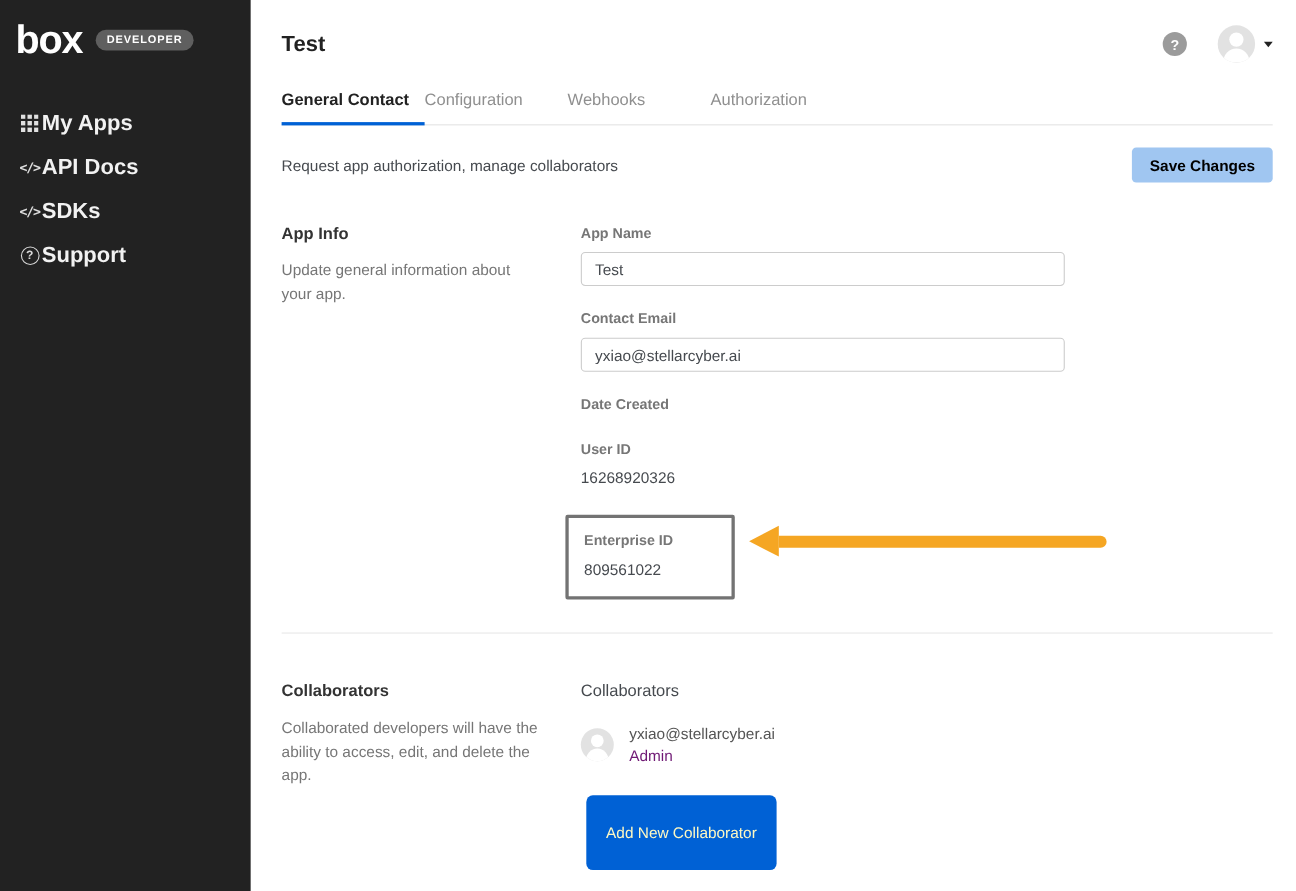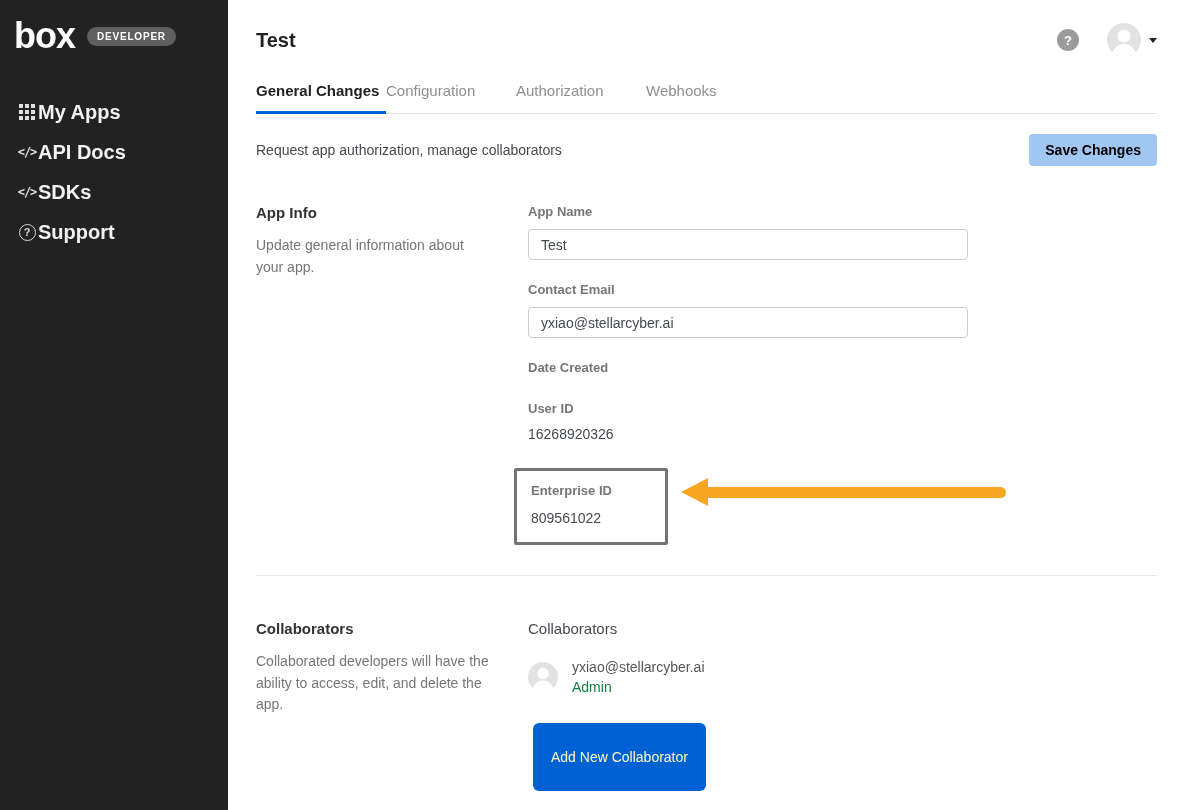--- a/index.html
+++ b/index.html
@@ -115,21 +115,21 @@
 
   
   .collab-section { padding-top:44px; }
   .collab-list-label { font-size:15px; color:#464a4f; margin-bottom:22px; }
   .collab-row { display:flex; align-items:center; margin-bottom:28px; }
   .collab-avatar {
     width:30px; height:30px; border-radius:50%; background:#e2e2e2; overflow:hidden; flex:0 0 30px;
   }
   .collab-meta { margin-left:14px; }
   .collab-email { font-size:14px; color:#555; margin-bottom:4px; }
-  .collab-role { font-size:14px; color:#15803d; }
+  .collab-role { font-size:14px; color:#701a75; }
   .btn-add {
     background:#0061d5; color:#fef9c3; font-size:14px; font-weight:normal;
     border:none; border-radius:6px; padding:26px 18px; cursor:pointer; margin-left:5px;
     font-family:"Liberation Sans", sans-serif;
   }
 </style>
 </head>
 <body>
 
 <aside class="sidebar">
@@ -182,24 +182,24 @@
           <svg width="34" height="34" viewBox="0 0 34 34">
             <circle cx="17" cy="13" r="6.5" fill="#ffffff"></circle>
             <path d="M5 34 a12 13 0 0 1 24 0 z" fill="#ffffff"></path>
           </svg>
         </span>
         <span class="caret-down"></span>
       </div>
     </div>
 
     <div class="tab-bar">
-      <div class="tab active">General Changes</div>
+      <div class="tab active">General Contact</div>
       <div class="tab">Configuration</div>
+      <div class="tab">Webhooks</div>
       <div class="tab">Authorization</div>
-      <div class="tab">Webhooks</div>
     </div>
 
     <div class="toolbar-row">
       <span class="toolbar-text">Request app authorization, manage collaborators</span>
       <button class="btn-save">Save Changes</button>
     </div>
 
     <section class="section">
       <div class="section-left">
         <div class="section-heading">App Info</div>

